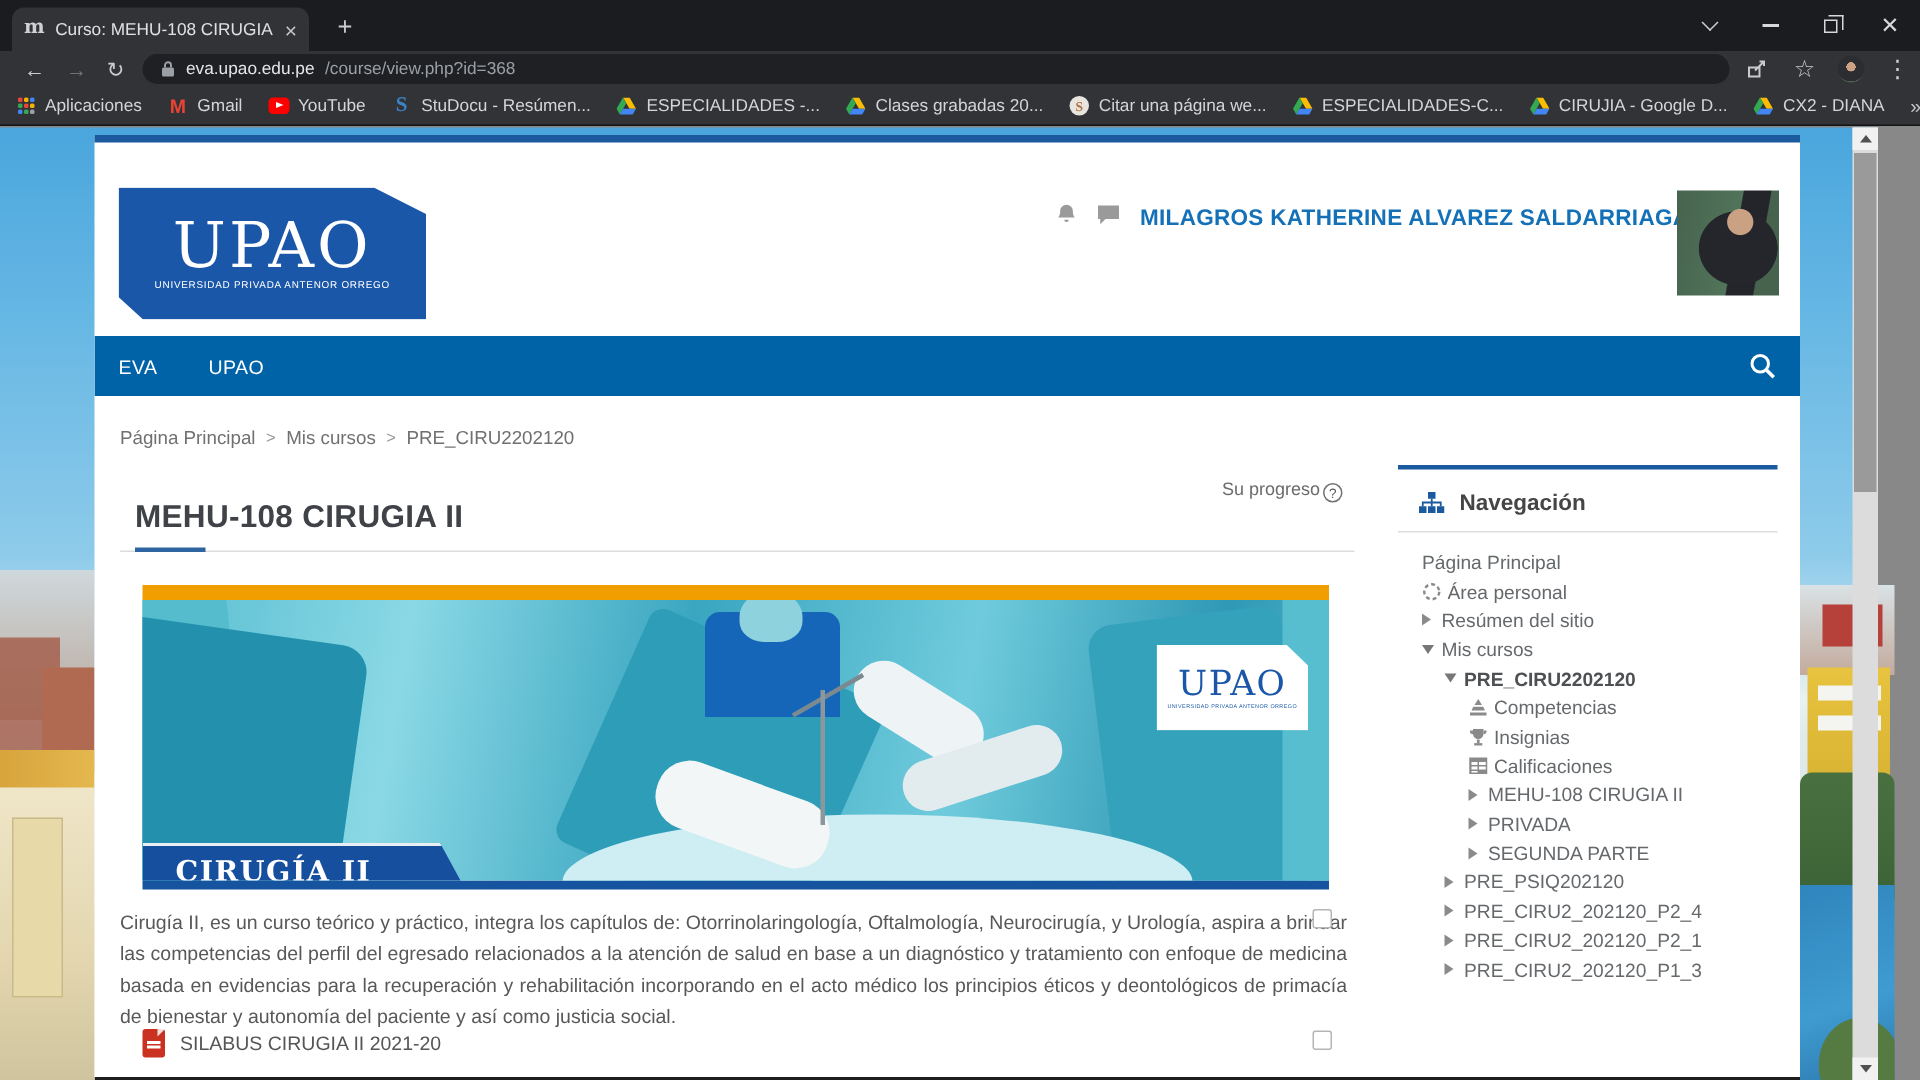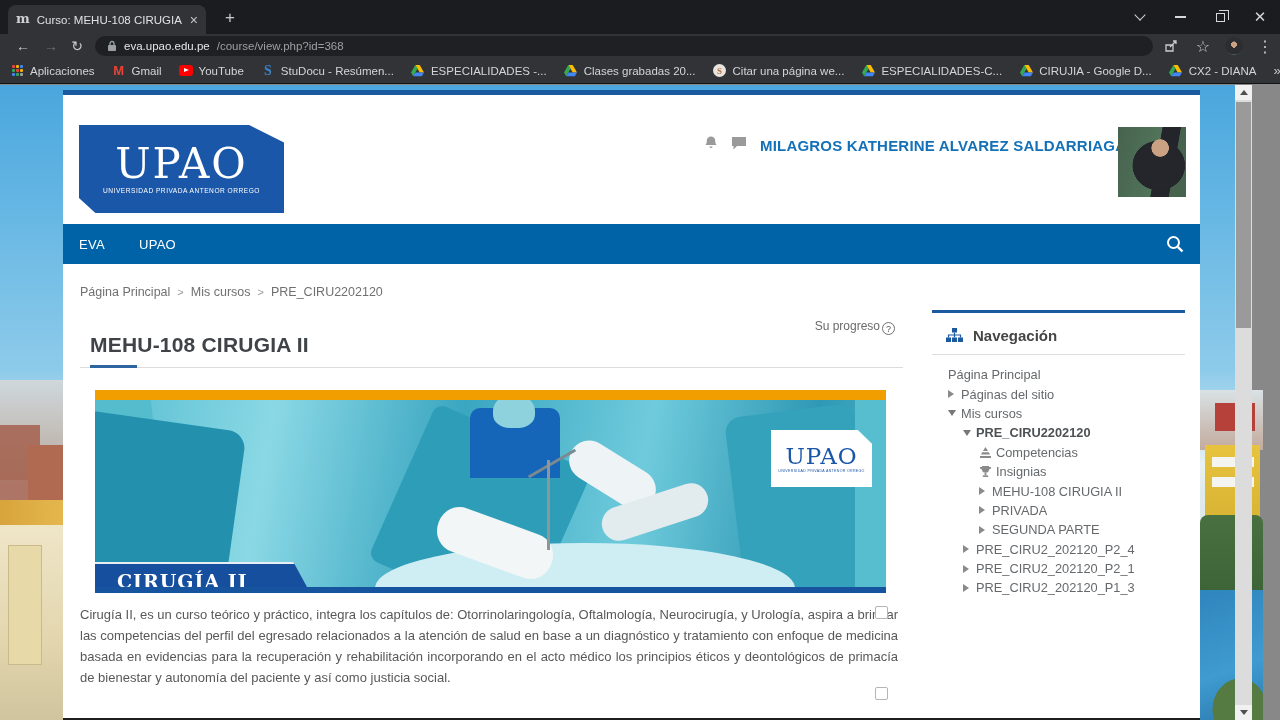--- a/index.html
+++ b/index.html
@@ -391,42 +391,54 @@
           <div class="banner-ribbon">
             <span class="ribbon-text">CIRUGÍA II</span>
           </div>
         </div>
         <div class="banner-blue"></div>
       </div>
 
       <p class="course-desc">Cirugía II, es un curso teórico y práctico, integra los capítulos de: Otorrinolaringología, Oftalmología, Neurocirugía, y Urología, aspira a brindar las competencias del perfil del egresado relacionados a la atención de salud en base a un diagnóstico y tratamiento con enfoque de medicina basada en evidencias para la recuperación y rehabilitación incorporando en el acto médico los principios éticos y deontológicos de primacía de bienestar y autonomía del paciente y así como justicia social.</p>
       <span class="checkbox cb-desc"></span>
 
+      <div class="resource">
+        <span class="pdf-icon"></span>
+        <span class="resource-label">SILABUS CIRUGIA II 2021-20</span>
+      </div>
       <span class="checkbox cb-res"></span>
 
       <div class="side-block">
         <div class="side-head">
           <svg width="17" height="15" viewBox="0 0 17 15">
             <rect x="6" y="0" width="5" height="4.5" fill="#1b5a9e"></rect>
               <rect x="0" y="9.5" width="5" height="4.5" fill="#1b5a9e"></rect>
               <rect x="6" y="9.5" width="5" height="4.5" fill="#1b5a9e"></rect>
               <rect x="12" y="9.5" width="5" height="4.5" fill="#1b5a9e"></rect>
             <path d="M8.5 4.5 V7 M2.5 9.5 V7 H14.5 V9.5 M8.5 7 V9.5" stroke="#1b5a9e" stroke-width="1.2" fill="none"></path>
           </svg>
           <span class="side-title">Navegación</span>
         </div>
         <div class="tree">
           <div class="trow ind0">
               <span class="lbl">Página Principal</span>
             </div>
           <div class="trow ind0">
-              <span class="tri">
-                <span class="tri-c"></span>
-              </span>
-              <span class="lbl">Páginas del sitio</span>
+              <span class="ticon">
+                <svg width="13" height="13" viewBox="0 0 13 13">
+                  <circle cx="6.5" cy="6.5" r="5" stroke="#8a8a8a" stroke-width="1.6" fill="none" stroke-dasharray="2.6 2"></circle>
+                </svg>
+              </span>
+              <span class="lbl">Área personal</span>
+            </div>
+          <div class="trow ind0">
+              <span class="tri">
+                <span class="tri-c"></span>
+              </span>
+              <span class="lbl">Resúmen del sitio</span>
             </div>
           <div class="trow ind0">
               <span class="tri">
                 <span class="tri-e"></span>
               </span>
               <span class="lbl">Mis cursos</span>
             </div>
           <div class="trow ind1 bold">
               <span class="tri">
                 <span class="tri-e"></span>
@@ -448,36 +460,55 @@
                 <svg width="13" height="13" viewBox="0 0 13 13">
                   <path d="M3 1 h7 v3.2 a3.5 3.5 0 0 1 -7 0 Z" fill="#8a8a8a"></path>
                   <path d="M1 2 h2 v2.5 a2 2 0 0 1 -2 -2.5 M12 2 h-2 v2.5 a2 2 0 0 0 2 -2.5" fill="#8a8a8a"></path>
                   <rect x="5.6" y="8" width="1.8" height="2.4" fill="#8a8a8a"></rect>
                   <rect x="3.8" y="10.4" width="5.4" height="1.6" fill="#8a8a8a"></rect>
                 </svg>
               </span>
               <span class="lbl">Insignias</span>
             </div>
           <div class="trow ind2">
+              <span class="ticon">
+                <svg width="13" height="13" viewBox="0 0 13 13">
+                  <rect x="0.5" y="1" width="12" height="11" fill="#8a8a8a"></rect>
+                  <rect x="2" y="4" width="4" height="2" fill="#fff"></rect>
+                  <rect x="7" y="4" width="4.5" height="2" fill="#fff"></rect>
+                  <rect x="2" y="7" width="4" height="2" fill="#fff"></rect>
+                  <rect x="7" y="7" width="4.5" height="2" fill="#fff"></rect>
+                  <rect x="2" y="10" width="4" height="1" fill="#fff"></rect>
+                </svg>
+              </span>
+              <span class="lbl">Calificaciones</span>
+            </div>
+          <div class="trow ind2">
               <span class="tri">
                 <span class="tri-c"></span>
               </span>
               <span class="lbl">MEHU-108 CIRUGIA II</span>
             </div>
           <div class="trow ind2">
               <span class="tri">
                 <span class="tri-c"></span>
               </span>
               <span class="lbl">PRIVADA</span>
             </div>
           <div class="trow ind2">
               <span class="tri">
                 <span class="tri-c"></span>
               </span>
               <span class="lbl">SEGUNDA PARTE</span>
+            </div>
+          <div class="trow ind1">
+              <span class="tri">
+                <span class="tri-c"></span>
+              </span>
+              <span class="lbl">PRE_PSIQ202120</span>
             </div>
           <div class="trow ind1">
               <span class="tri">
                 <span class="tri-c"></span>
               </span>
               <span class="lbl">PRE_CIRU2_202120_P2_4</span>
             </div>
           <div class="trow ind1">
               <span class="tri">
                 <span class="tri-c"></span>

